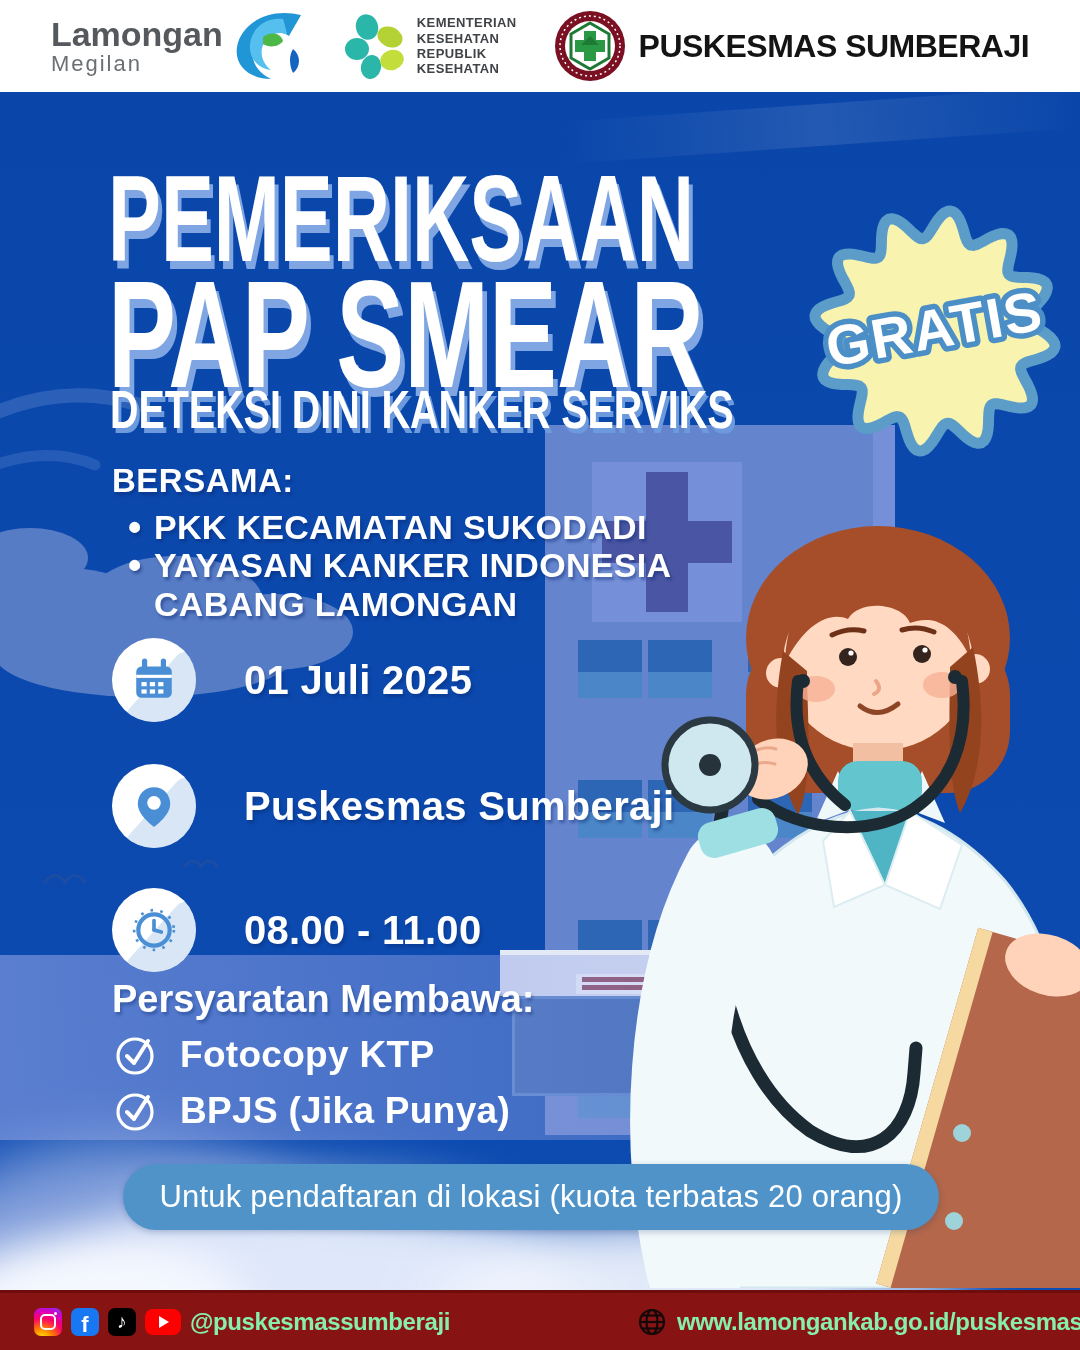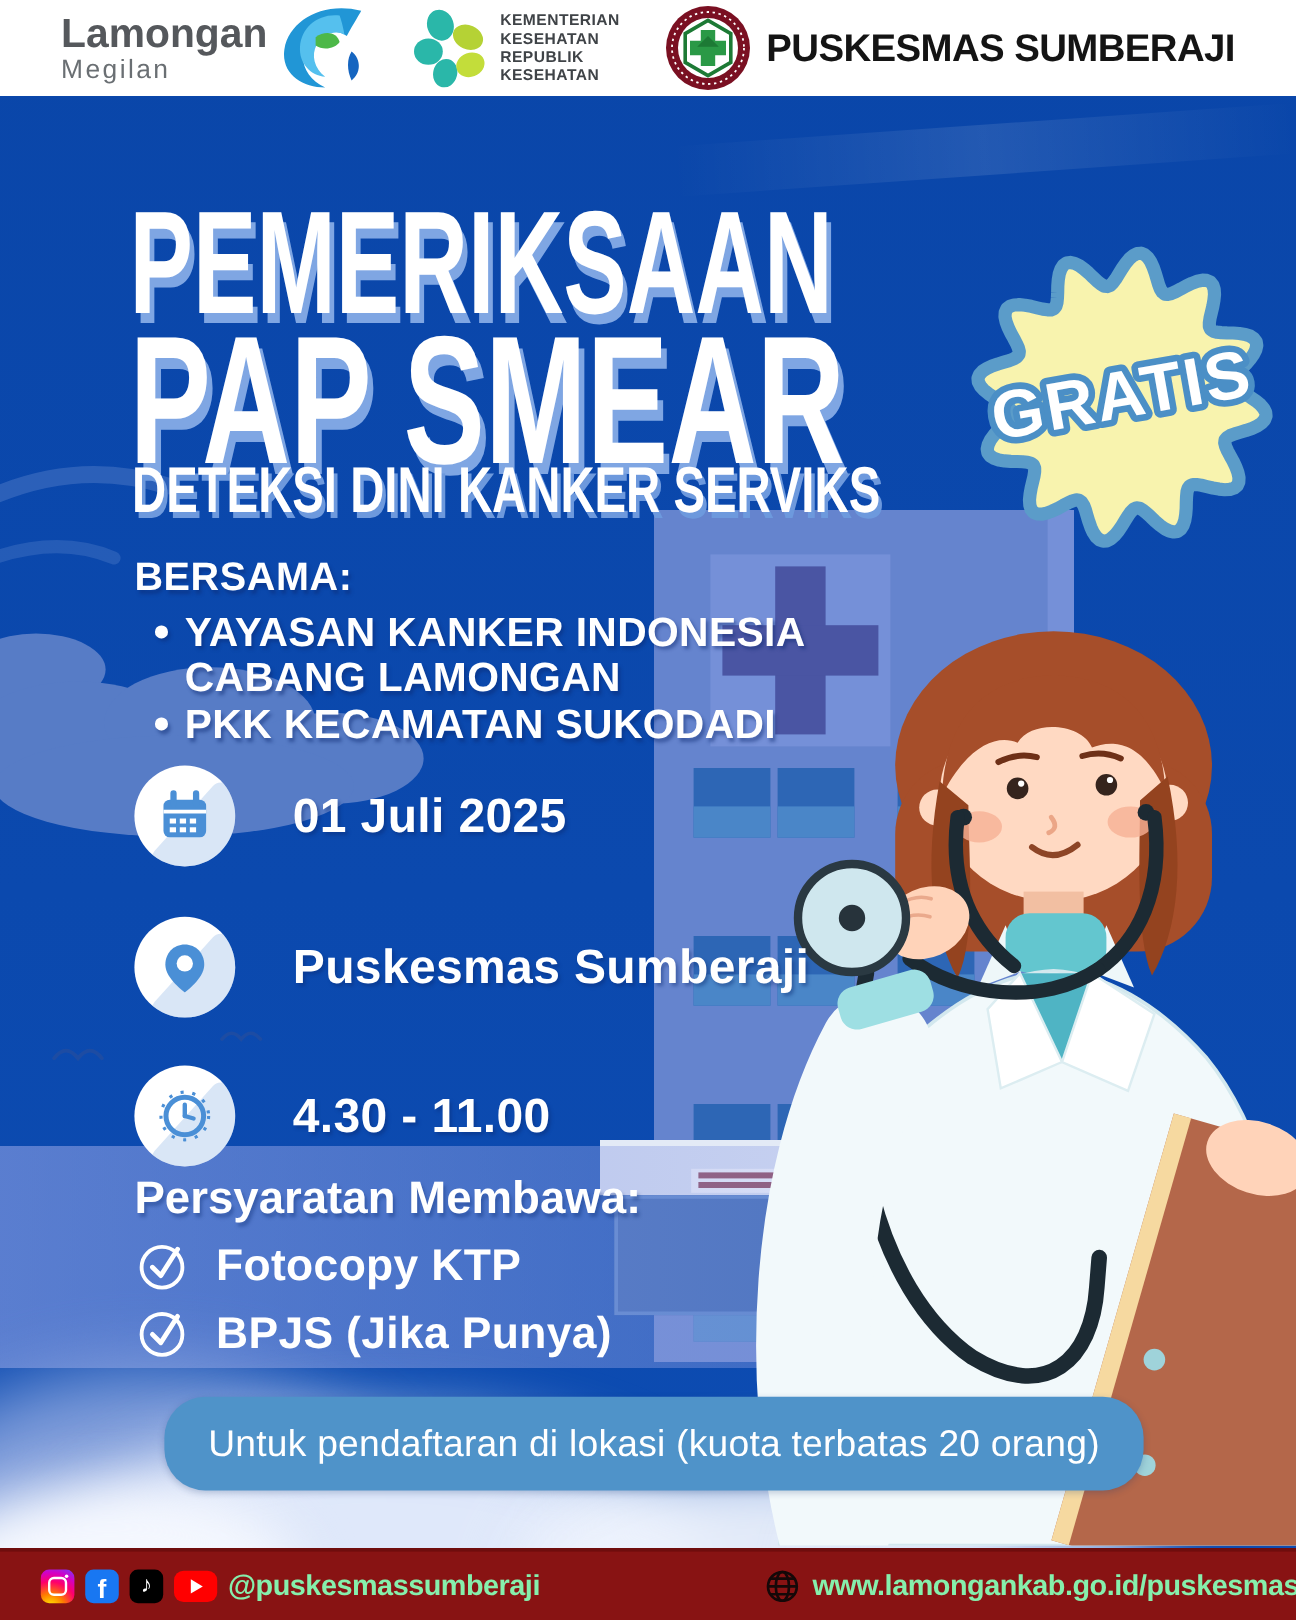--- a/index.html
+++ b/index.html
@@ -1,20 +1,20 @@
 <!DOCTYPE html>
 <html><head>
 <meta charset="utf-8">
 <style>
   html,body{margin:0;padding:0;background:#333;}
   .page{position:relative;width:1080px;height:1350px;overflow:hidden;
         font-family:"Liberation Sans",sans-serif;
         background:linear-gradient(180deg,#0a46a9 0%,#0b49ae 55%,#0d4cb2 100%);}
   
-  .topbar{position:absolute;left:0;top:0;width:1080px;height:80px;background:#fff;z-index:7;
+  .topbar{position:absolute;left:0;top:0;width:1080px;height:92px;background:#fff;z-index:7;
           display:flex;align-items:center;justify-content:center;gap:36px;}
   .lamongan{display:flex;align-items:center;}
   .lamongan .ltxt{text-align:left;line-height:1;}
   .lamongan .lt1{font-size:34px;font-weight:700;color:#55585c;letter-spacing:0;}
   .lamongan .lt2{font-size:22px;color:#6a6f73;letter-spacing:2px;margin-top:2px;}
   .kemenkes{display:flex;align-items:center;gap:10px;}
   .kemenkes .ktxt{font-size:13px;font-weight:700;color:#3f4347;line-height:1.18;letter-spacing:.4px;}
   .seal-wrap{display:flex;align-items:center;gap:12px;}
   .pk-name{font-size:32px;font-weight:700;color:#141414;letter-spacing:-.5px;}
   
@@ -73,21 +73,21 @@
   .panel{position:absolute;left:0;top:955px;width:1080px;height:185px;z-index:2;
          background:linear-gradient(90deg,rgba(142,160,229,.60),rgba(150,165,230,.22));}
   .req-h{position:absolute;left:112px;top:978px;z-index:5;font-size:38px;font-weight:700;color:#fff;
          text-shadow:2px 3px 3px rgba(10,40,110,.35);}
   .req-item{position:absolute;left:112px;z-index:5;display:flex;align-items:center;gap:22px;height:50px;}
   .q1{top:1030px;} .q2{top:1086px;}
   .req-item .rtext{font-size:37px;font-weight:700;color:#fff;letter-spacing:.3px;}
   
   .doctor{position:absolute;left:610px;top:513px;z-index:4;}
   
-  .pill{position:absolute;left:137px;top:1164px;width:816px;height:78px;border-radius:34px;z-index:6;
+  .pill{position:absolute;left:123px;top:1164px;width:816px;height:66px;border-radius:34px;z-index:6;
         background:#4f93c9;display:flex;align-items:center;justify-content:center;
         box-shadow:0 2px 6px rgba(20,50,110,.25);}
   .pill span{font-size:31px;color:#fff;letter-spacing:.2px;}
   
   .footer{position:absolute;left:0;top:1290px;width:1080px;height:60px;background:#881313;z-index:7;
           border-top:3px solid #6f0d0d;box-sizing:border-box;}
   .fgrp{position:absolute;top:0;height:57px;display:flex;align-items:center;gap:9px;}
   .gsoc{left:34px;} .gwa{left:420px;} .gweb{left:636px;}
   .ftext{font-size:24px;font-weight:700;color:#86efac;letter-spacing:-.4px;white-space:nowrap;}
   .ic{width:28px;height:28px;border-radius:7px;position:relative;flex:none;}
@@ -195,22 +195,22 @@
   </div>
 
   <svg class="badge" viewBox="0 0 270 270">
     <path id="seal-outline" fill="#f8f3ae" stroke="#5b9cc9" stroke-width="11" stroke-linejoin="round" d="M242.0 135.0L246.3 137.9L250.1 141.0L253.0 144.3L254.7 147.6L255.0 150.8L253.8 153.8L251.3 156.6L247.7 159.0L243.3 161.0L238.4 162.7L233.4 164.2L228.9 165.5L225.2 166.9L222.5 168.6L220.9 170.6L220.6 173.1L221.4 176.2L223.0 179.8L225.2 184.0L227.7 188.5L229.9 193.2L231.6 197.8L232.5 202.0L232.3 205.7L231.0 208.7L228.5 210.7L225.0 211.8L220.6 212.1L215.8 211.6L210.7 210.7L205.7 209.5L201.1 208.4L197.1 207.8L194.0 207.8L191.6 208.8L190.1 210.8L189.2 213.8L188.8 217.8L188.6 222.5L188.5 227.7L188.1 232.8L187.3 237.7L185.9 241.8L183.9 244.9L181.3 246.8L178.1 247.3L174.5 246.5L170.6 244.6L166.6 241.7L162.7 238.4L159.0 234.8L155.5 231.6L152.4 229.1L149.7 227.5L147.1 227.2L144.8 228.2L142.5 230.4L140.2 233.6L137.7 237.6L135.0 242.0L132.1 246.3L129.0 250.1L125.7 253.0L122.4 254.7L119.2 255.0L116.2 253.8L113.4 251.3L111.0 247.7L109.0 243.3L107.3 238.4L105.8 233.4L104.5 228.9L103.1 225.2L101.4 222.5L99.4 220.9L96.9 220.6L93.8 221.4L90.2 223.0L86.0 225.2L81.5 227.7L76.8 229.9L72.2 231.6L68.0 232.5L64.3 232.3L61.3 231.0L59.3 228.5L58.2 225.0L57.9 220.6L58.4 215.8L59.3 210.7L60.5 205.7L61.6 201.1L62.2 197.1L62.2 194.0L61.2 191.6L59.2 190.1L56.2 189.2L52.2 188.8L47.5 188.6L42.3 188.5L37.2 188.1L32.3 187.3L28.2 185.9L25.1 183.9L23.2 181.3L22.7 178.1L23.5 174.5L25.4 170.6L28.3 166.6L31.6 162.7L35.2 159.0L38.4 155.5L40.9 152.4L42.5 149.7L42.8 147.1L41.8 144.8L39.6 142.5L36.4 140.2L32.4 137.7L28.0 135.0L23.7 132.1L19.9 129.0L17.0 125.7L15.3 122.4L15.0 119.2L16.2 116.2L18.7 113.4L22.3 111.0L26.7 109.0L31.6 107.3L36.6 105.8L41.1 104.5L44.8 103.1L47.5 101.4L49.1 99.4L49.4 96.9L48.6 93.8L47.0 90.2L44.8 86.0L42.3 81.5L40.1 76.8L38.4 72.2L37.5 68.0L37.7 64.3L39.0 61.3L41.5 59.3L45.0 58.2L49.4 57.9L54.2 58.4L59.3 59.3L64.3 60.5L68.9 61.6L72.9 62.2L76.0 62.2L78.4 61.2L79.9 59.2L80.8 56.2L81.2 52.2L81.4 47.5L81.5 42.3L81.9 37.2L82.7 32.3L84.1 28.2L86.1 25.1L88.7 23.2L91.9 22.7L95.5 23.5L99.4 25.4L103.4 28.3L107.3 31.6L111.0 35.2L114.5 38.4L117.6 40.9L120.3 42.5L122.9 42.8L125.2 41.8L127.5 39.6L129.8 36.4L132.3 32.4L135.0 28.0L137.9 23.7L141.0 19.9L144.3 17.0L147.6 15.3L150.8 15.0L153.8 16.2L156.6 18.7L159.0 22.3L161.0 26.7L162.7 31.6L164.2 36.6L165.5 41.1L166.9 44.8L168.6 47.5L170.6 49.1L173.1 49.4L176.2 48.6L179.8 47.0L184.0 44.8L188.5 42.3L193.2 40.1L197.8 38.4L202.0 37.5L205.7 37.7L208.7 39.0L210.7 41.5L211.8 45.0L212.1 49.4L211.6 54.2L210.7 59.3L209.5 64.3L208.4 68.9L207.8 72.9L207.8 76.0L208.8 78.4L210.8 79.9L213.8 80.8L217.8 81.2L222.5 81.4L227.7 81.5L232.8 81.9L237.7 82.7L241.8 84.1L244.9 86.1L246.8 88.7L247.3 91.9L246.5 95.5L244.6 99.4L241.7 103.4L238.4 107.3L234.8 111.0L231.6 114.5L229.1 117.6L227.5 120.3L227.2 122.9L228.2 125.2L230.4 127.5L233.6 129.8L237.6 132.3L242.0 135.0Z"></path>
     <text x="135" y="152" transform="rotate(-10 135 135)" text-anchor="middle" font-family="Liberation Sans, sans-serif" font-size="56" font-weight="bold" fill="#ffffff" stroke="#4b8fc6" stroke-width="11" paint-order="stroke" stroke-linejoin="round" letter-spacing="2">GRATIS</text>
   </svg>
 
   <div class="bersama">
     <div class="blabel">BERSAMA:</div>
     <ul>
+      <li>PKK KECAMATAN SUKODADI</li>
       <li>YAYASAN KANKER INDONESIA CABANG LAMONGAN</li>
-      <li>PKK KECAMATAN SUKODADI</li>
     </ul>
   </div>
 
   <div class="drow r1">
     <div class="dcircle">
       <svg width="46" height="46" viewBox="0 0 44 44">
         <rect x="5" y="9" width="34" height="30" rx="5" fill="#4a8fd6"></rect>
         <rect x="5" y="17" width="34" height="3" fill="#fff"></rect>
         <line x1="13" y1="4" x2="13" y2="12" stroke="#4a8fd6" stroke-width="5" stroke-linecap="round"></line>
         <line x1="31" y1="4" x2="31" y2="12" stroke="#4a8fd6" stroke-width="5" stroke-linecap="round"></line>
@@ -239,21 +239,21 @@
 
   <div class="drow r3">
     <div class="dcircle">
       <svg width="46" height="46" viewBox="0 0 44 44">
         <circle cx="22" cy="22" r="19" fill="none" stroke="#4a8fd6" stroke-width="2.5" stroke-dasharray="2.5 7"></circle>
         <circle cx="22" cy="22" r="15" fill="none" stroke="#4a8fd6" stroke-width="4"></circle>
         <line x1="22" y1="22" x2="22" y2="13" stroke="#4a8fd6" stroke-width="3.5" stroke-linecap="round"></line>
         <line x1="22" y1="22" x2="29" y2="24" stroke="#4a8fd6" stroke-width="3.5" stroke-linecap="round"></line>
       </svg>
     </div>
-    <div class="dtext">4.30 - 11.00</div>
+    <div class="dtext">08.00 - 11.00</div>
   </div>
 
   <div class="panel"></div>
   <div class="req-h">Persyaratan Membawa:</div>
   <div class="req-item q2">
     <svg width="46" height="46" viewBox="0 0 46 46">
       <circle cx="23" cy="24" r="17" fill="none" stroke="#fff" stroke-width="3.2"></circle>
       <path d="M15,24 L22,31 L36,9" fill="none" stroke="#fff" stroke-width="4" stroke-linecap="round" stroke-linejoin="round"></path>
     </svg>
     <div class="rtext">BPJS (Jika Punya)</div>

